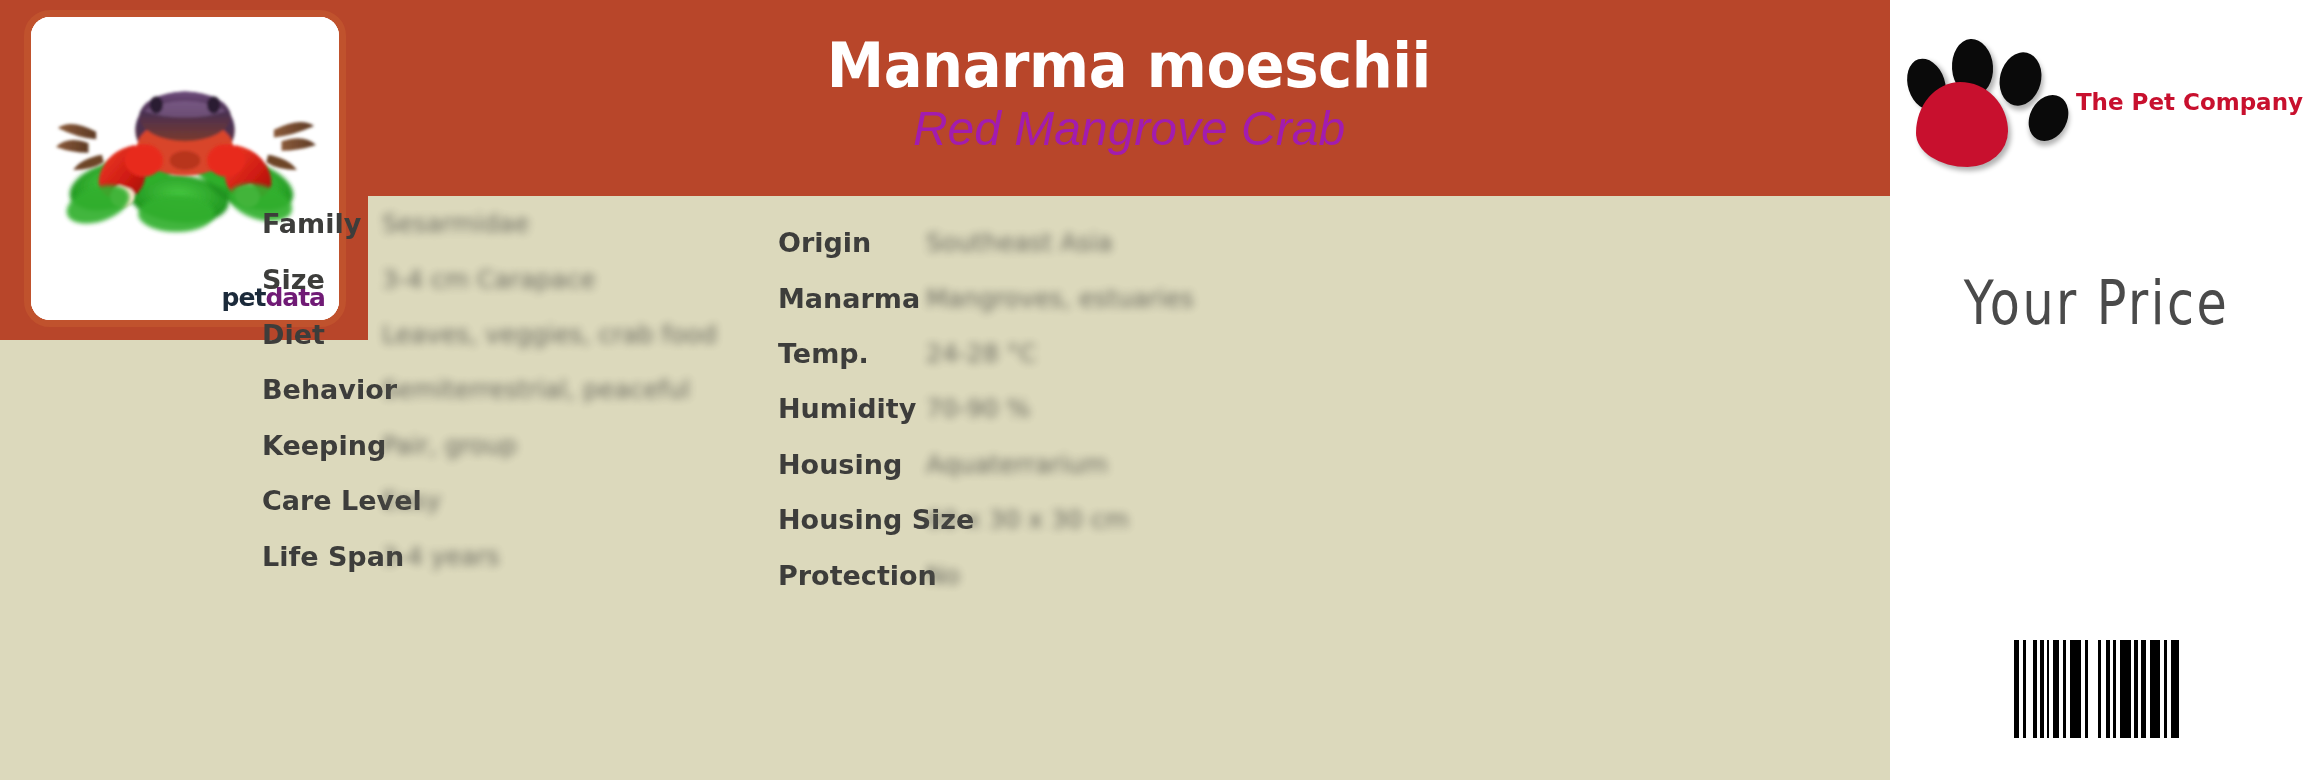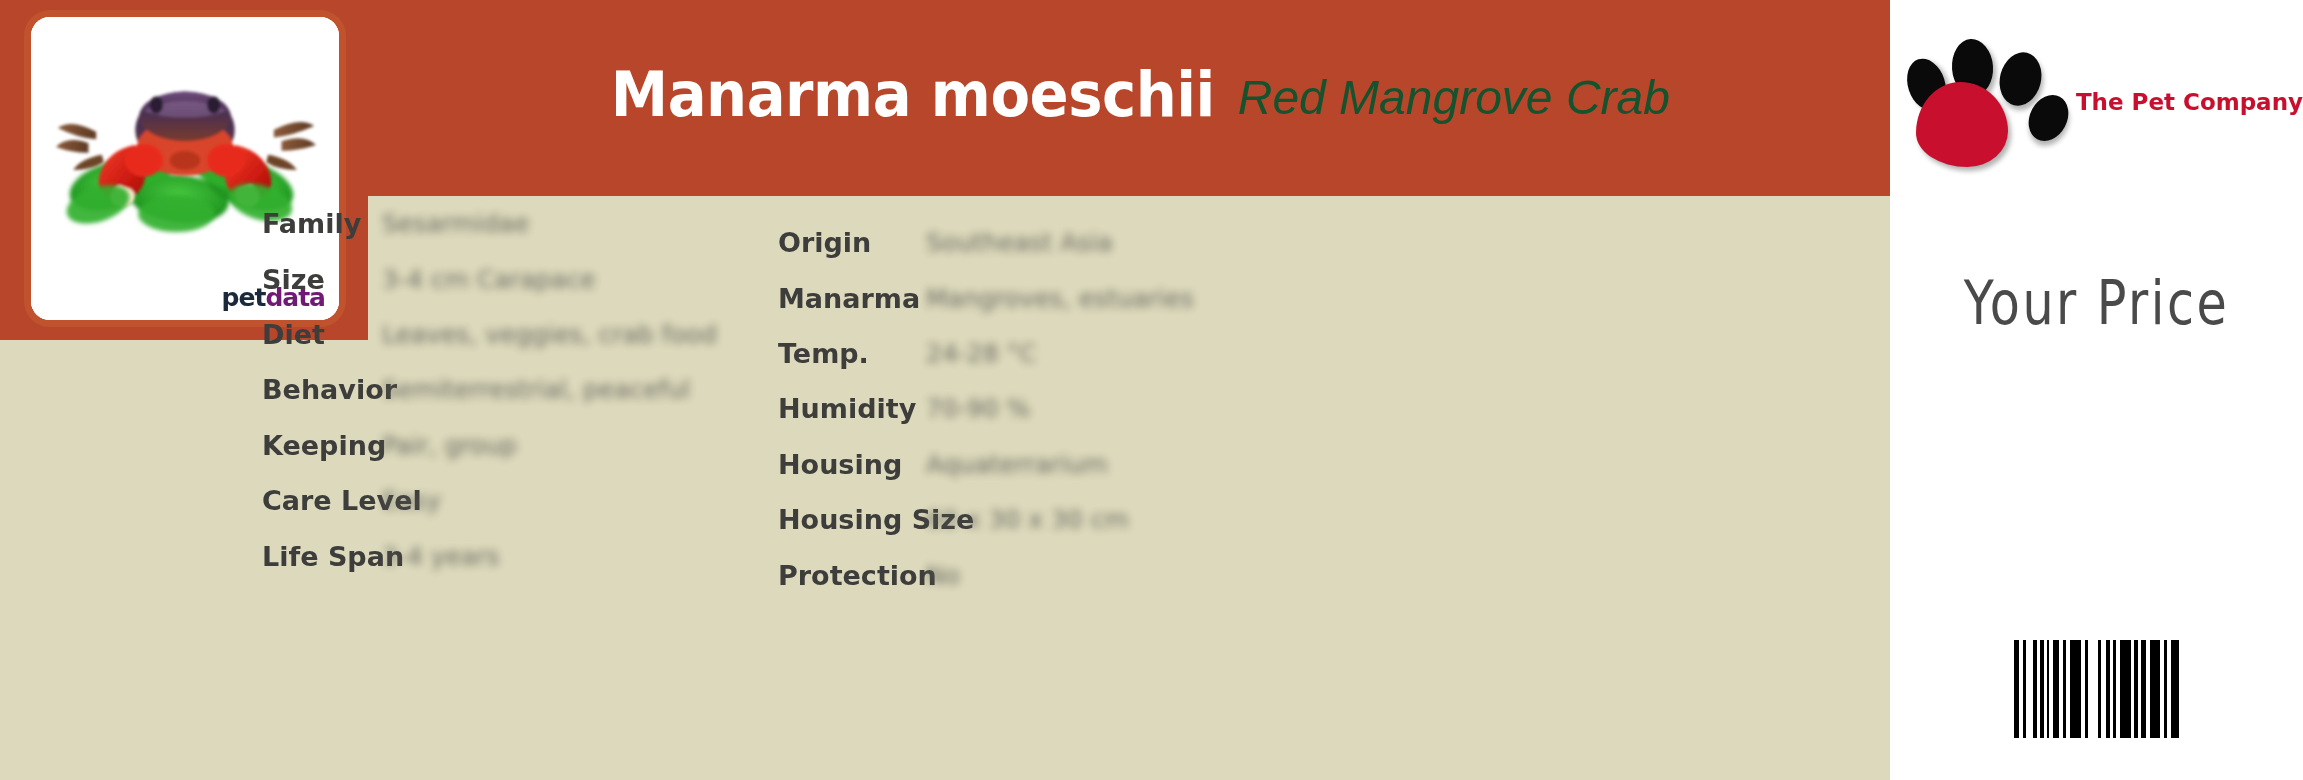--- a/index.html
+++ b/index.html
@@ -28,40 +28,40 @@
     background: #b8462a;
   }
   #header-left-block {
     position: absolute; left: 0; top: 0;
     width: 368px; height: 340px;
     background: #b8462a;
   }
   #title-wrap {
     position: absolute; left: 368px; top: 0;
     width: 1522px; height: 196px;
-    display: flex; flex-direction: row;
+    display: flex; flex-direction: column;
     align-items: center; justify-content: center;
     padding-bottom: 6px;
   }
   #species-title {
     font-family: "DejaVu Sans", sans-serif;
     font-size: 62px;
     font-weight: 700;
     color: #ffffff;
     letter-spacing: -0.5px;
     line-height: 1.02;
     white-space: nowrap;
     transform: scaleX(0.93);
   }
   #common-name {
     font-family: "Liberation Sans", sans-serif;
     font-size: 48px;
     font-style: italic;
     font-weight: 400;
-    color: #14532d;
+    color: #a21caf;
     line-height: 1.1;
     margin-top: 6px;
     white-space: nowrap;
   }
 
   
   #photo-tile {
     position: absolute; left: 24px; top: 10px;
     width: 322px; height: 317px;
     background: #ffffff;

